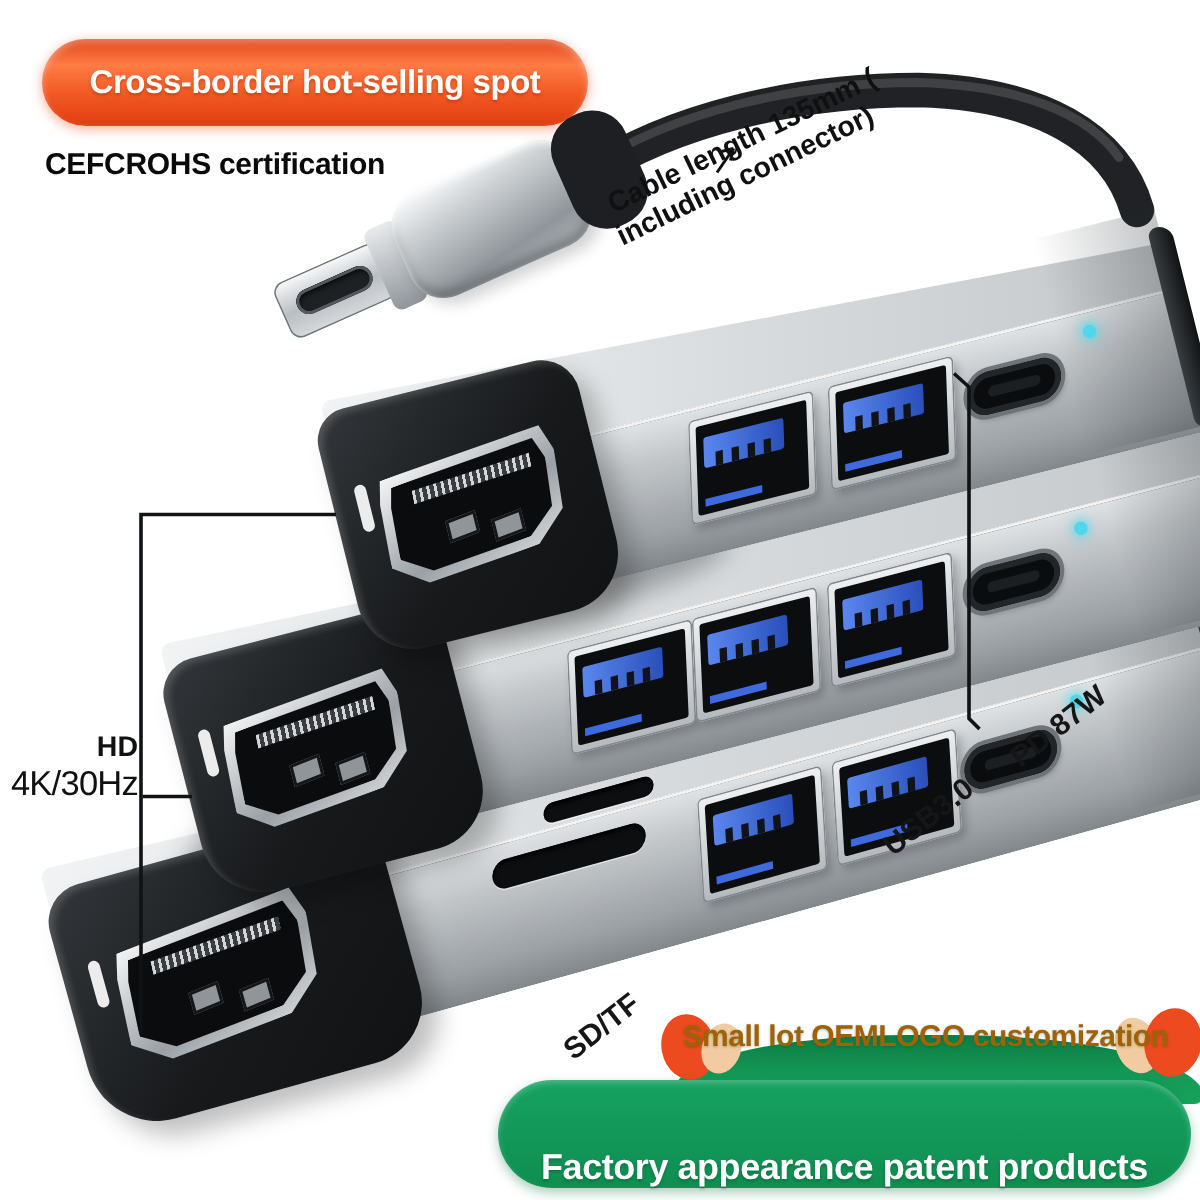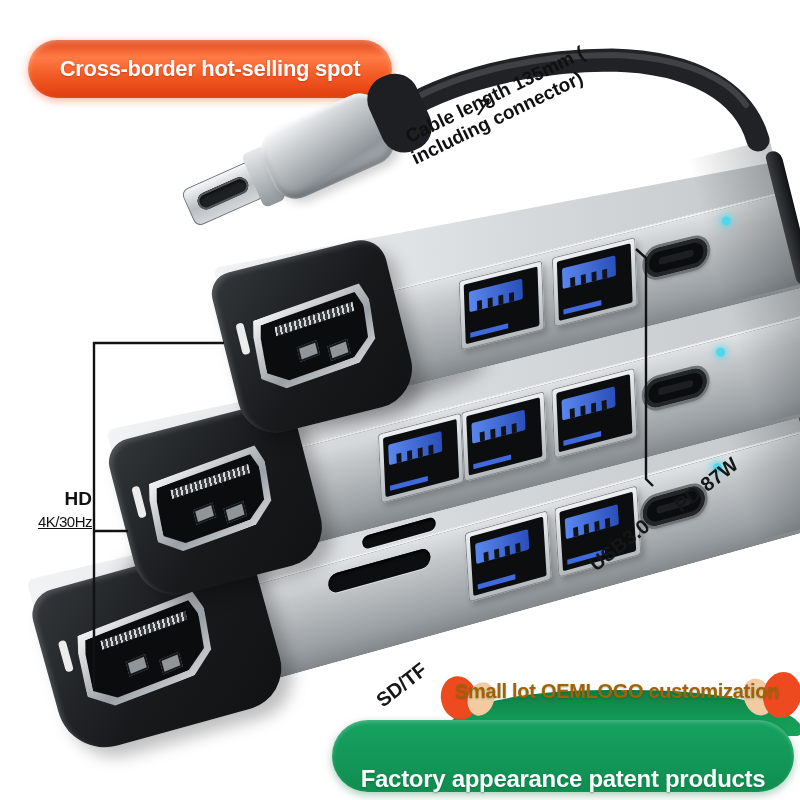--- a/index.html
+++ b/index.html
@@ -4,32 +4,32 @@
 <style>
   html,body{margin:0;padding:0;background:#ffffff;}
   .stage{position:relative;width:800px;height:800px;overflow:hidden;background:#ffffff;
          font-family:"Liberation Sans","DejaVu Sans",sans-serif;}
   .abs{position:absolute;}
 
   
   .badge-orange{left:28px;top:26px;width:364px;height:58px;border-radius:40px;
     background:linear-gradient(180deg,#e0481d 0%,#ff7b45 30%,#f25a24 62%,#e03c0f 100%);
     box-shadow:0 2px 8px rgba(232,74,29,.45), inset 0 2px 5px rgba(255,255,255,.35);
-    display:flex;align-items:center;justify-content:center;margin-top:14px;}
+    display:flex;align-items:center;justify-content:center;}
   .badge-orange span{color:#fff;font-weight:bold;font-size:22px;letter-spacing:-.3px;
     text-shadow:0 1px 2px rgba(140,30,0,.4);white-space:nowrap;}
   .cert{left:30px;top:99px;font-size:20px;font-weight:bold;color:#0a0a0a;letter-spacing:-.2px;}
 
   .cable-note{left:402px;top:128px;transform:rotate(-26deg);transform-origin:0 0;
     color:#101010;font-weight:bold;font-size:19px;line-height:22px;white-space:nowrap;z-index:50;}
   .cable-note .l2{margin-left:-4px;}
 
   .hdmi-note{left:4px;top:488px;width:88px;text-align:right;color:#111;z-index:50;}
   .hdmi-note .l1{font-size:19px;font-weight:bold;line-height:21px;}
-  .hdmi-note .l2{font-size:15px;font-weight:400;letter-spacing:-.5px;line-height:26px;text-decoration:underline;}
+  .hdmi-note .l2{font-size:23px;font-weight:400;letter-spacing:-.5px;line-height:26px;}
 
   .lbl-rot{position:absolute;transform:rotate(-38deg);transform-origin:0 100%;
     font-weight:bold;font-size:20px;color:#161616;white-space:nowrap;z-index:50;}
 
   .ribbon-hill{left:450px;top:690px;width:352px;height:46px;z-index:55;
     background:linear-gradient(180deg,#0d7c45,#149a56 60%,#17a35c);
     border-radius:48% 52% 6px 6px / 85% 95% 6px 6px;}
   .hand{z-index:57;border-radius:50%;}
   .hand.skin{background:#f2cba2;}
   .hand.sleeve{background:#ee4a1f;}
@@ -272,20 +272,21 @@
       <path d="M224,343 H94 V689"></path>
       <path d="M128,531 H95"></path>
       <path d="M636,249 L646,258 L646,479 L653,486"></path>
       <path d="M478,115 L489,99 M489,99 l-8,2 M489,99 l-2,8" stroke-width="2"></path>
     </g>
   </svg>
 
   <div class="abs badge-orange">
     <span>Cross-border hot-selling spot</span>
   </div>
+  <div class="abs cert">CEFCROHS certification</div>
 
   <div class="abs cable-note">
     <div class="l1">Cable length 135mm (</div>
     <div class="l2">including connector)</div>
   </div>
 
   <div class="abs hdmi-note">
     <div class="l1">HD</div>
     <div class="l2">4K/30Hz</div>
   </div>

